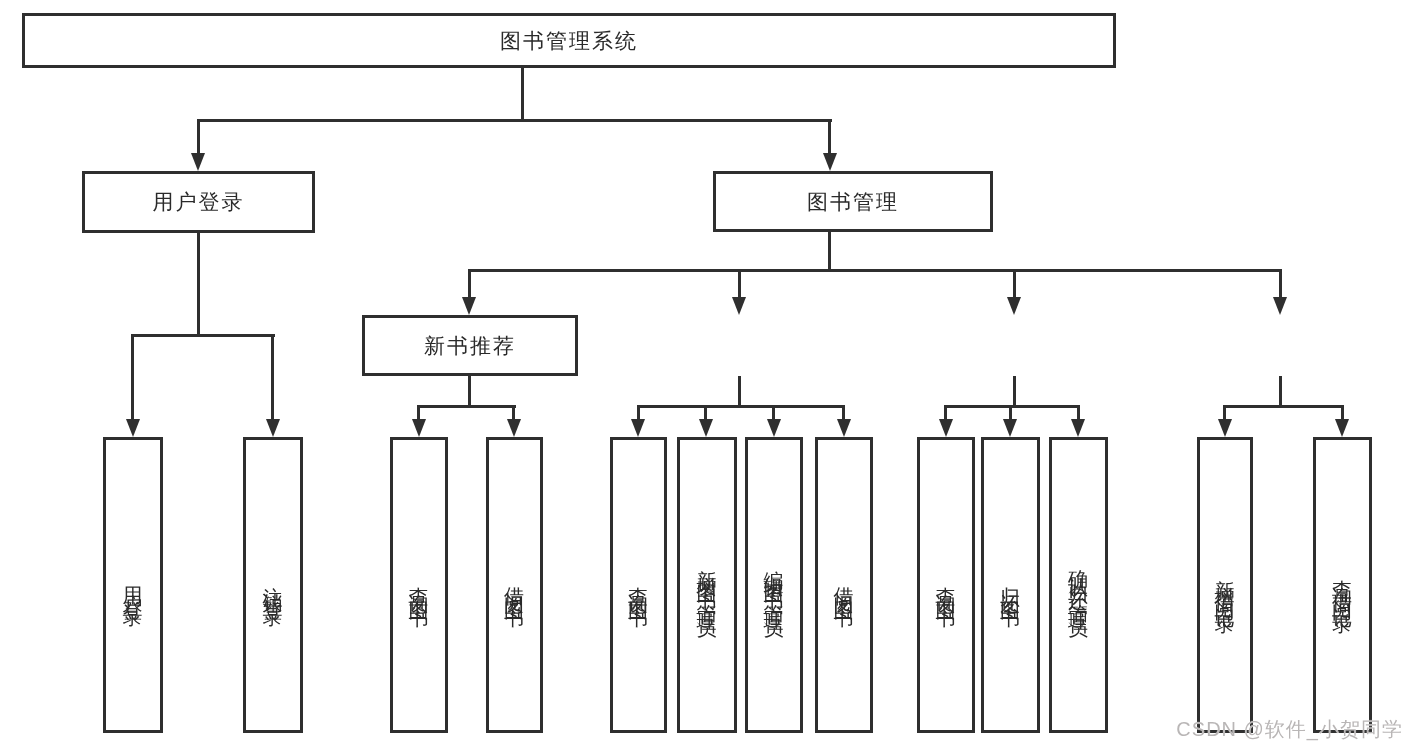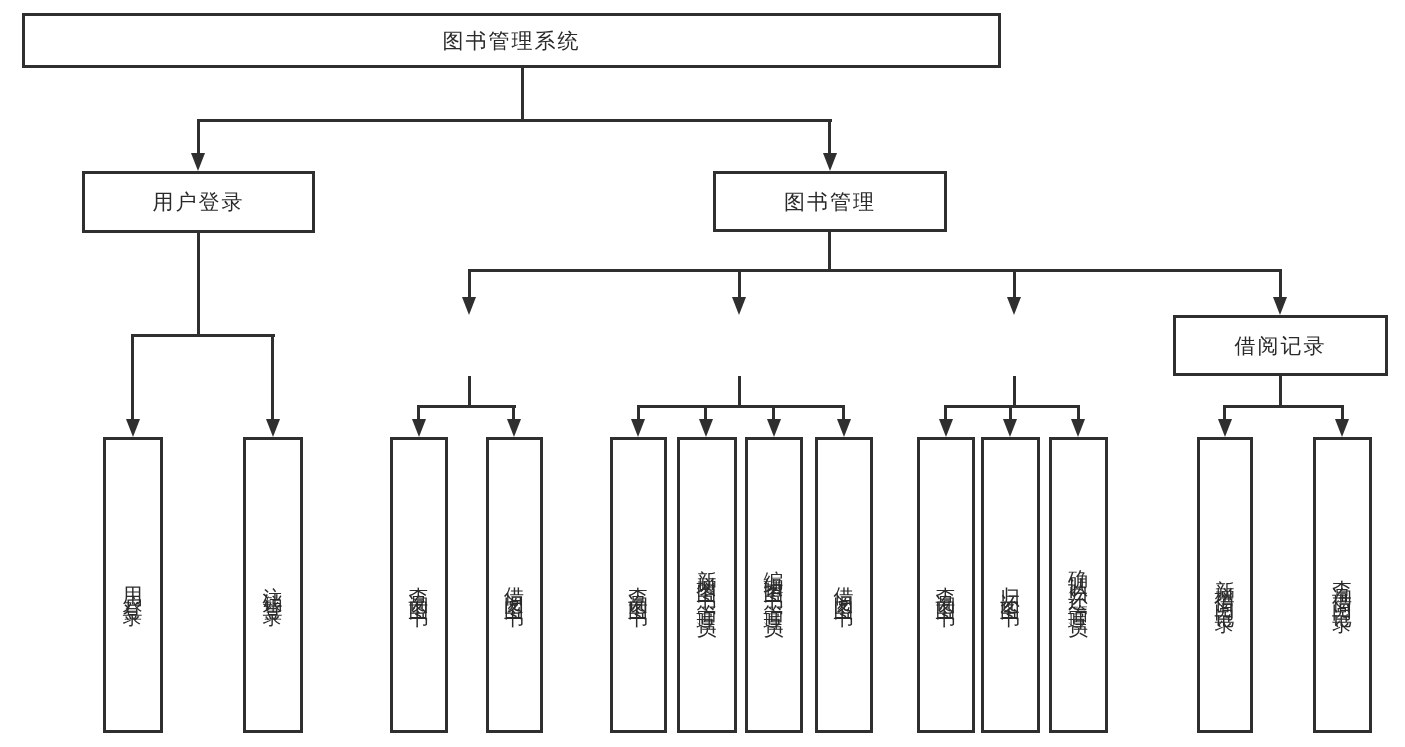--- a/index.html
+++ b/index.html
@@ -90,33 +90,33 @@
     <div class="arrowhead" style="left:1071px;top:419px;"></div>
 
     <div class="line" style="left:1279px;top:376px;width:3px;height:31px;"></div>
     <div class="line" style="left:1223px;top:405px;width:121px;height:3px;"></div>
     <div class="line" style="left:1223px;top:405px;width:3px;height:16px;"></div>
     <div class="arrowhead" style="left:1218px;top:419px;"></div>
     <div class="line" style="left:1341px;top:405px;width:3px;height:16px;"></div>
     <div class="arrowhead" style="left:1335px;top:419px;"></div>
   </div>
 
-  <div class="box hbox" style="left:22px;top:13px;width:979px;height:55px;justify-content:center;">
+  <div class="box hbox" style="left:22px;top:13px;width:1094px;height:55px;justify-content:center;">
     <span>图书管理系统</span>
   </div>
 
   <div class="box hbox" style="left:82px;top:171px;width:233px;height:62px;">
     <span>用户登录</span>
   </div>
-  <div class="box hbox" style="left:713px;top:171px;width:234px;height:61px;">
+  <div class="box hbox" style="left:713px;top:171px;width:280px;height:61px;">
     <span>图书管理</span>
   </div>
 
-  <div class="box hbox" style="left:1173px;top:315px;width:215px;height:61px;">
-    <span>借阅记录</span>
+  <div class="box hbox" style="left:362px;top:315px;width:216px;height:61px;">
+    <span>新书推荐</span>
   </div>
 
   <div class="box vbox" style="left:103px;top:437px;width:60px;height:296px;">
     <span>用户登录</span>
   </div>
   <div class="box vbox" style="left:243px;top:437px;width:60px;height:296px;">
     <span>注销登录</span>
   </div>
 
   <div class="box vbox" style="left:390px;top:437px;width:58px;height:296px;">
@@ -149,14 +149,15 @@
     <span>确认归还（管理员）</span>
   </div>
 
   <div class="box vbox" style="left:1197px;top:437px;width:56px;height:296px;">
     <span>新增借阅记录</span>
   </div>
   <div class="box vbox" style="left:1313px;top:437px;width:59px;height:296px;">
     <span>查询借阅记录</span>
   </div>
 
+  <div class="watermark">CSDN @软件_小贺同学</div>
 
 </div>
 
 </body></html>

